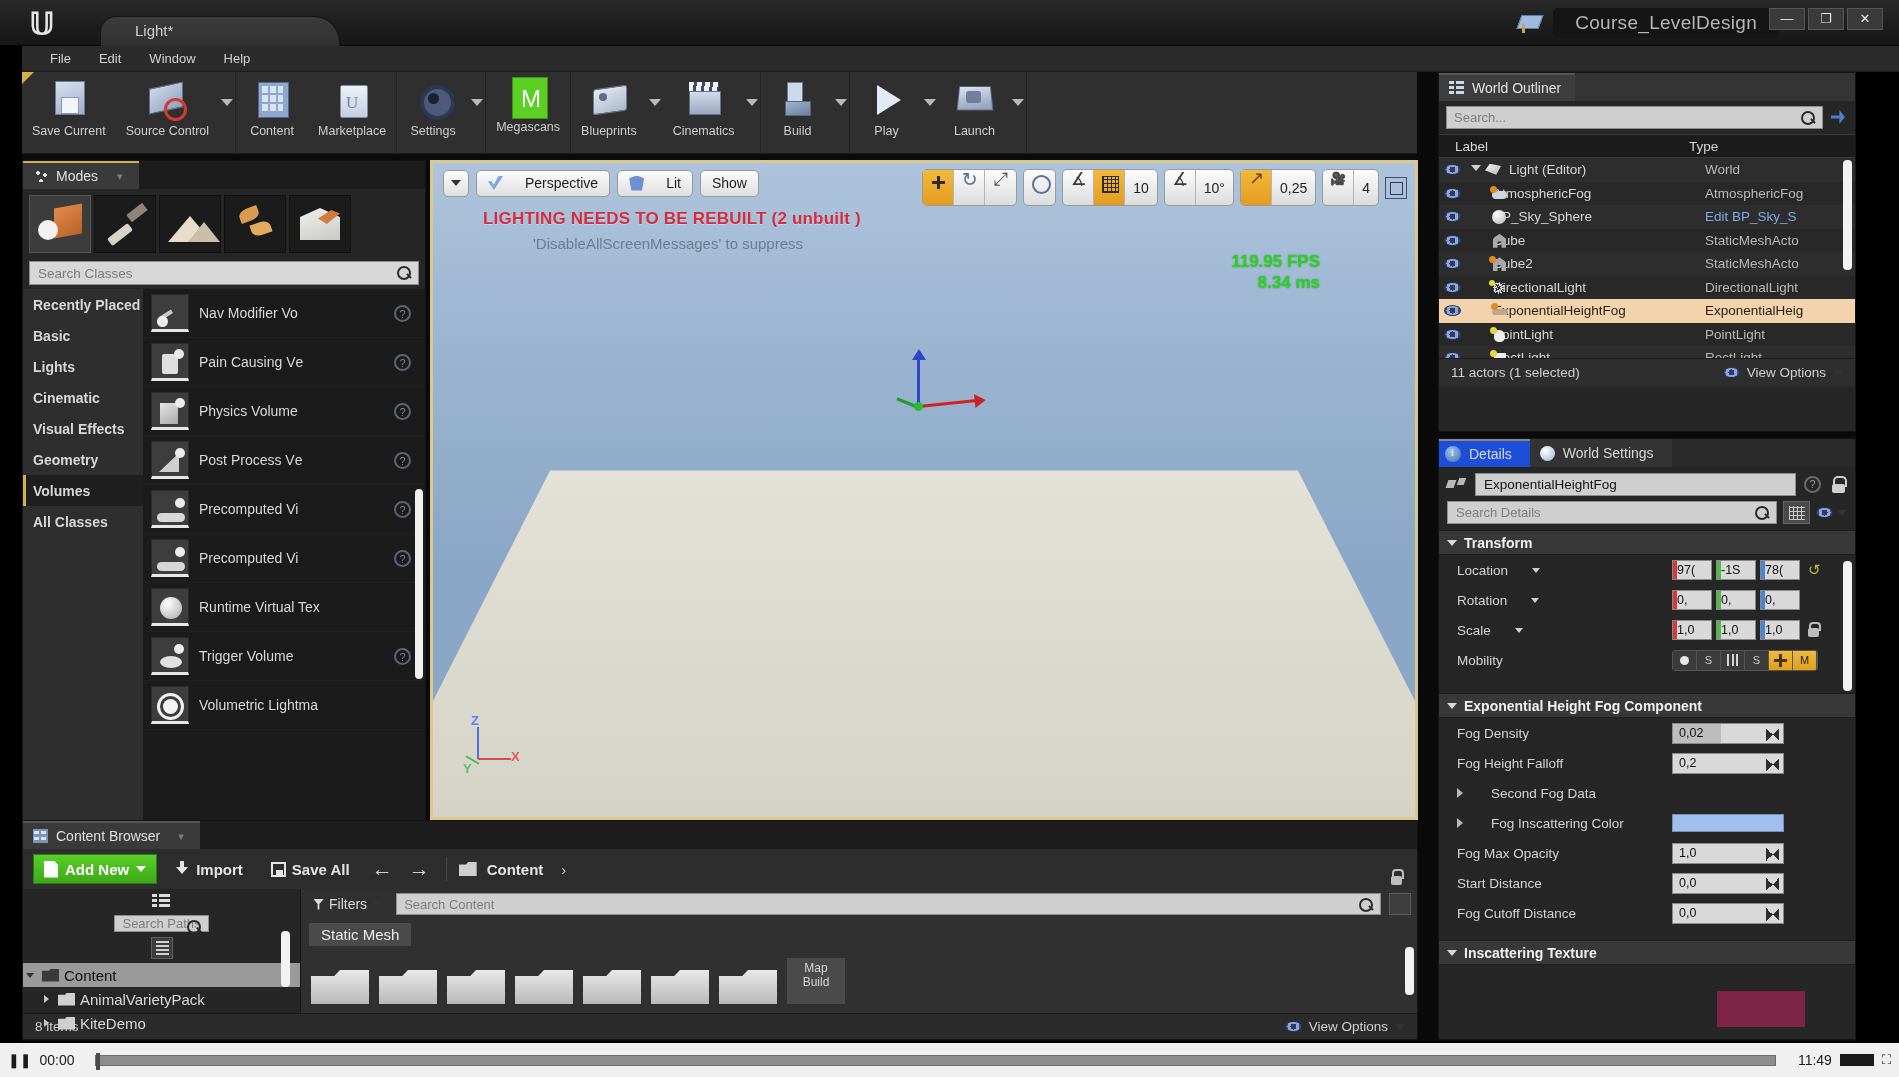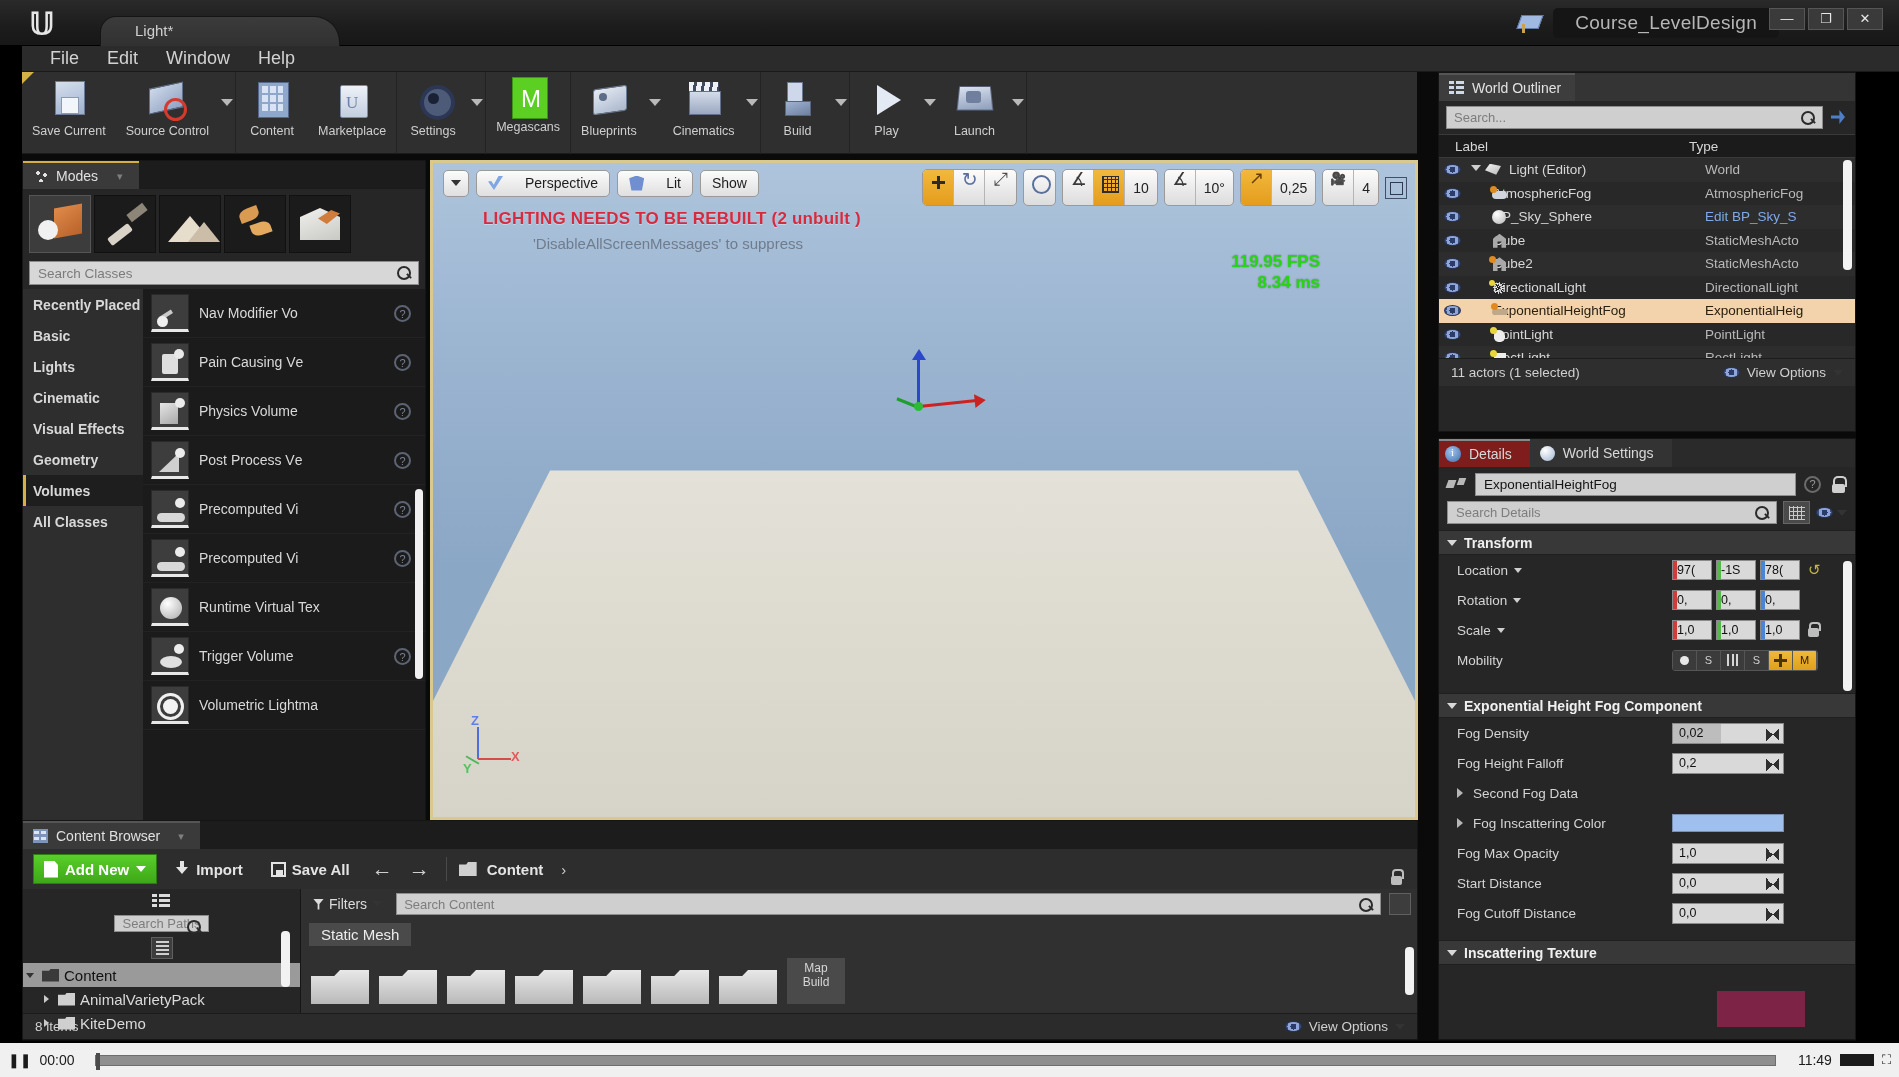--- a/index.html
+++ b/index.html
@@ -55,21 +55,21 @@
     color:#e8e8e8; font-size:13px; line-height:20px; text-align:center;
   }
 
   
   .menubar {
     position:absolute; left:22px; top:46px; width:1877px; height:26px;
     background:#2b2b2b; border-bottom:1px solid #1a1a1a;
     display:flex; align-items:center; padding-left:14px; gap:0;
   }
   .menubar .mi {
-    font-size:18px; color:#d2d2d2; padding:3px 14px; cursor:default;
+    font-size:13px; color:#d2d2d2; padding:3px 14px; cursor:default;
   }
 
   
   .toolbar {
     position:absolute; left:22px; top:72px; width:1395px; height:82px;
     background:#2f2f2f; border-bottom:1px solid #1b1b1b;
     display:flex; align-items:flex-start;
   }
   .tb-corner {
     position:absolute; left:0; top:0; width:0; height:0;
@@ -372,21 +372,21 @@
   
   .details {
     position:absolute; left:1438px; top:438px; width:418px; height:602px;
     background:#262626; border:1px solid #151515;
   }
   .dt-tabs { display:flex; height:28px; background:#2a2a2a; }
   .dt-tab {
     display:flex; align-items:center; gap:8px; padding:0 18px 0 10px; height:28px;
     font-size:14px; color:#d8d8d8; background:#333;
   }
-  .dt-tab.active { background:#7f1d1d; border-top:2px solid #888;padding-left:6px; }
+  .dt-tab.active { background:#1d4ed8; border-top:2px solid #888;padding-left:6px; }
   .ico-details { width:16px;height:16px;border-radius:50%;background:radial-gradient(circle at 40% 35%,#9fc3ef,#3f6ea8);position:relative; }
   .ico-details::after{content:'i';position:absolute;left:6px;top:0px;font-size:11px;color:#fff;font-family:"Liberation Serif",serif;}
   .ico-world { width:15px;height:15px;border-radius:50%;background:radial-gradient(circle at 35% 30%,#fff,#9fb4cf); }
   .dt-namerow { display:flex; align-items:center; gap:8px; padding:6px 8px 3px; }
   .dt-pickicon { width:20px;height:16px;position:relative; }
   .dt-pickicon::before{content:'';position:absolute;left:0;top:3px;width:8px;height:8px;background:#b8b8b8;transform:skewX(-20deg);}
   .dt-pickicon::after{content:'';position:absolute;left:11px;top:1px;width:7px;height:7px;background:#b8b8b8;transform:skewX(-20deg);}
   .dt-name {
     flex:1; height:23px; background:#cfcfcf; border:1px solid #8d8d8d;
     display:flex; align-items:center; padding:0 8px; font-size:13.5px; color:#141414;
@@ -407,21 +407,21 @@
                repeating-linear-gradient(90deg,#c9c9c9 0 1px,transparent 1px 4px);}
   .dt-eyebtn { display:flex; align-items:center; gap:4px; }
   .sect-hdr {
     height:25px; display:flex; align-items:center; gap:7px; padding-left:8px;
     background:#383838; border-top:1px solid #1f1f1f; border-bottom:1px solid #1f1f1f;
     font-size:14px; font-weight:bold; color:#f0f0f0;
   }
   .tri-down { width:0;height:0;border-left:5px solid transparent;border-right:5px solid transparent;border-top:6px solid #d9d9d9; }
   .tri-right { width:0;height:0;border-top:5px solid transparent;border-bottom:5px solid transparent;border-left:6px solid #b6b6b6; }
   .prow { display:flex; align-items:center; height:30px; padding-left:18px; }
-  .prow .plabel { width:215px; font-size:13.5px; color:#d4d4d4; display:flex; align-items:center; gap:2px; }
+  .prow .plabel { width:215px; font-size:13.5px; color:#d4d4d4; display:flex; align-items:center; gap:20px; }
   .plabel .pcaret { width:0;height:0;border-left:4px solid transparent;border-right:4px solid transparent;border-top:5px solid #cfcfcf; margin-left:4px; }
   .vec3 { display:flex; gap:4px; align-items:center; }
   .vnum {
     width:40px; height:20px; background:#d9d9d9; border:1px solid #8a8a8a;
     font-size:12.5px; color:#101010; display:flex; align-items:center; padding-left:4px;
     position:relative; overflow:hidden;
   }
   .vnum::before { content:''; position:absolute; left:0; top:0; width:4px; height:100%; }
   .vnum.x::before { background:#d03b3b; }
   .vnum.y::before { background:#56b84a; }

